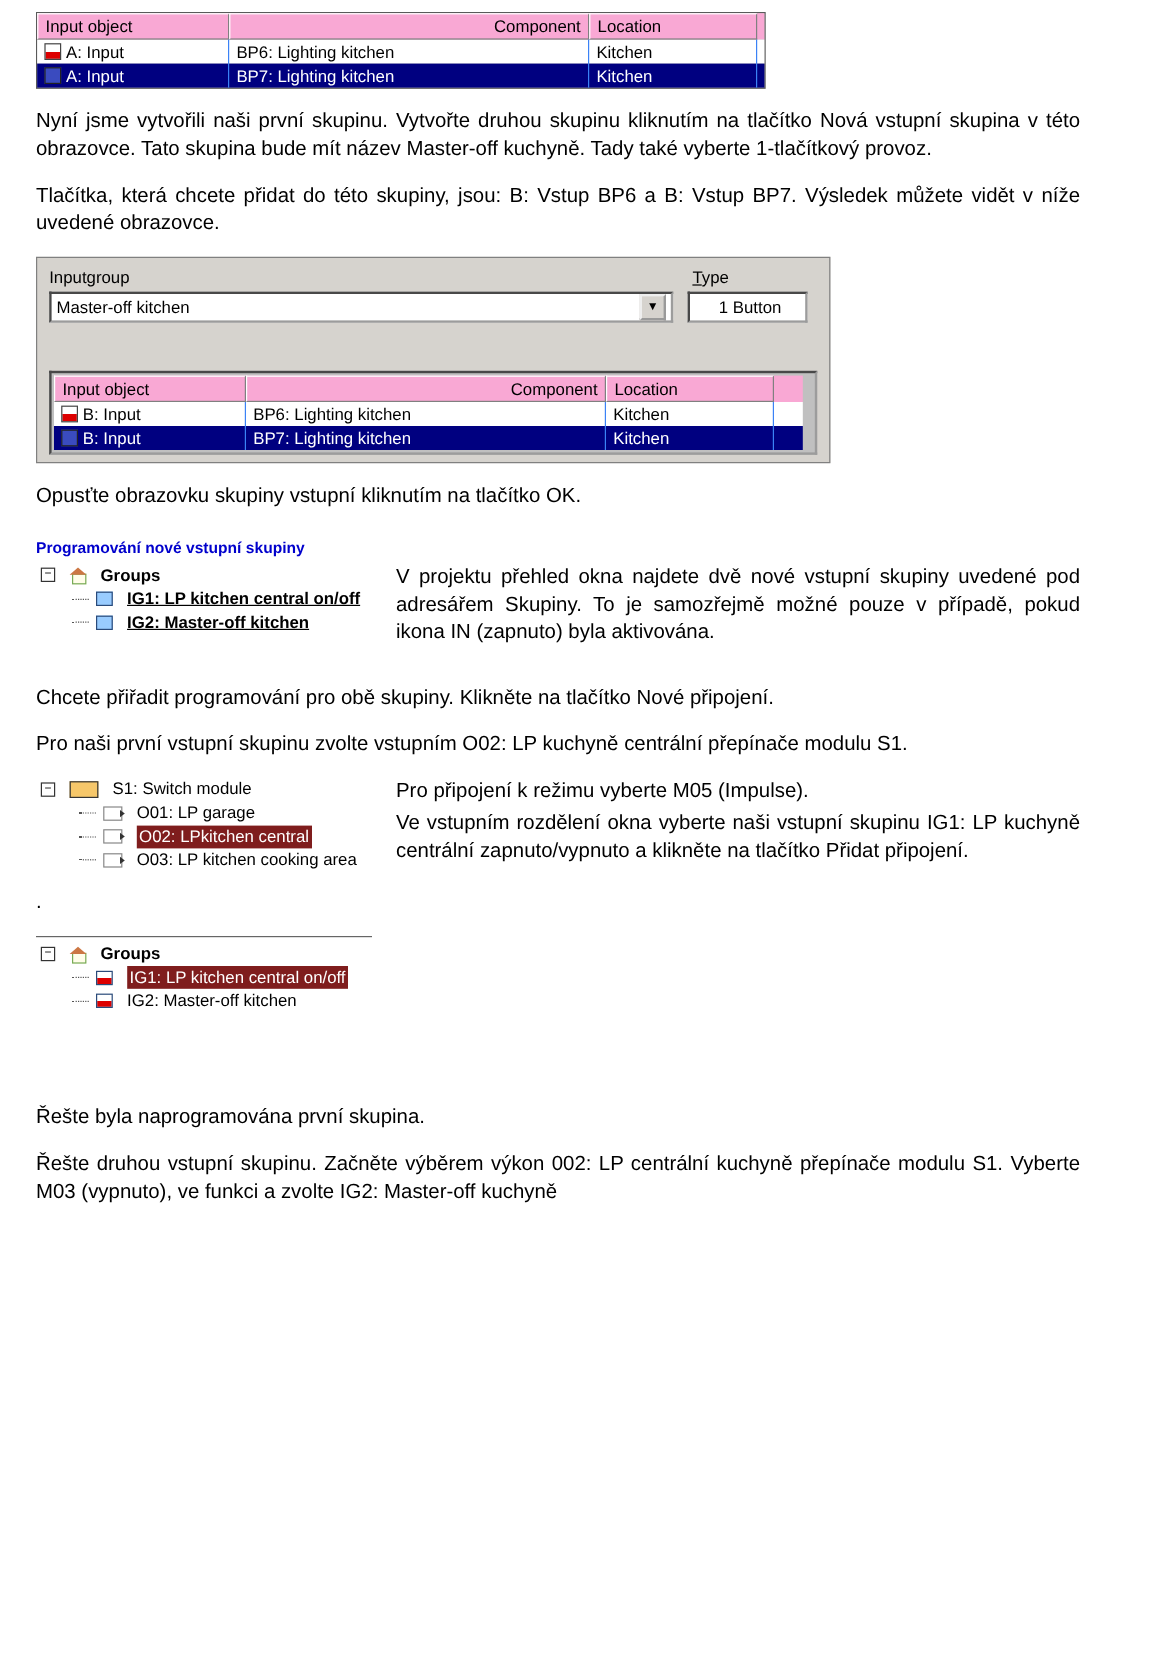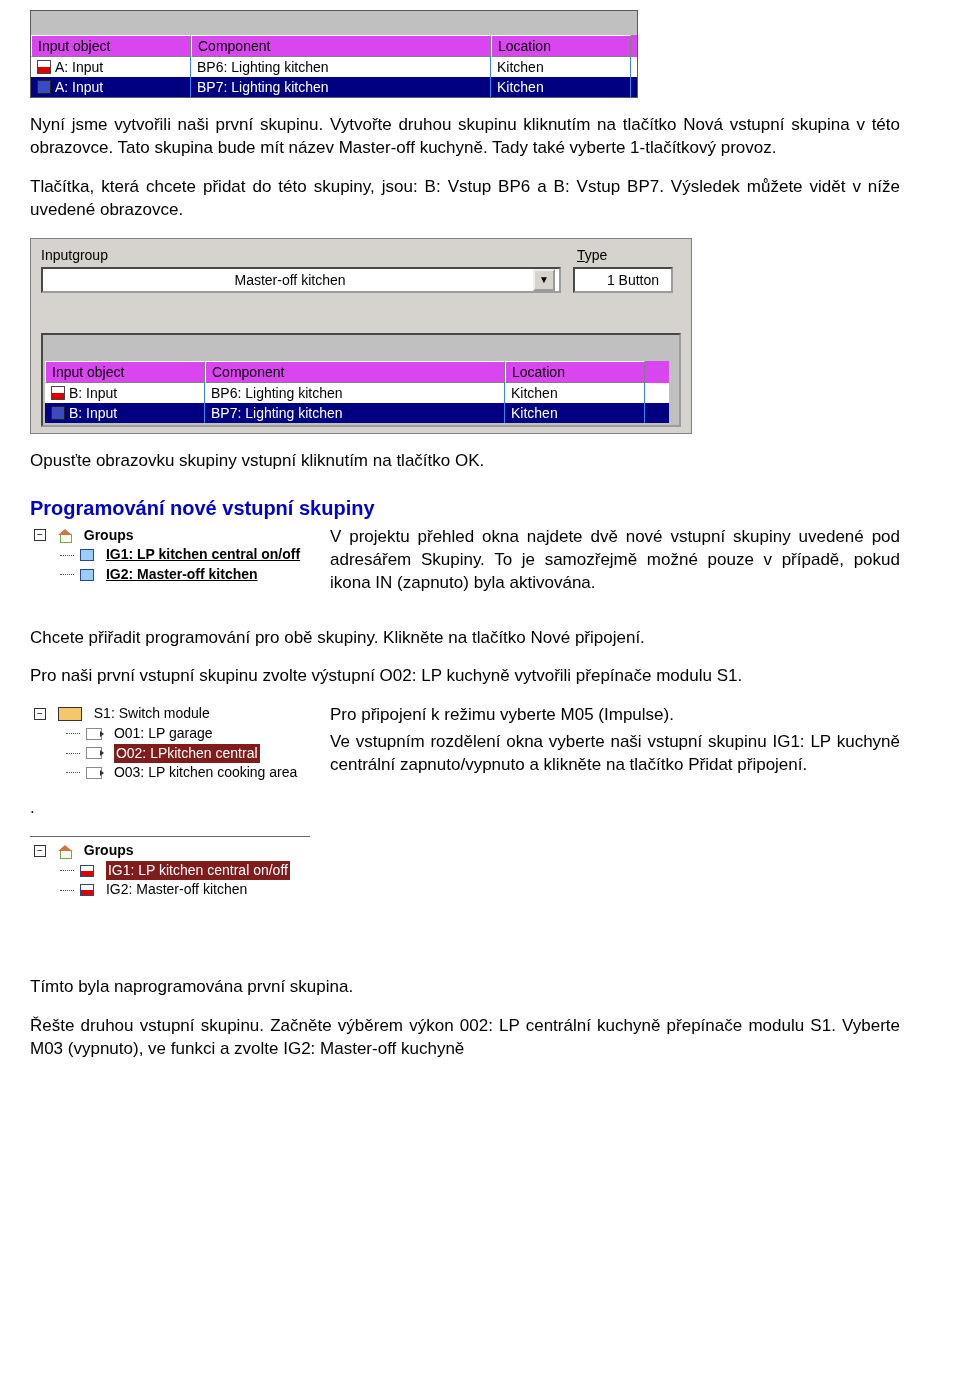--- a/index.html
+++ b/index.html
@@ -17,22 +17,21 @@
   
   .ui-table {
     border: 1px solid #5a5a5a;
     margin-bottom: 0;
     font-family: Tahoma, Arial, sans-serif;
     font-size: 14px;
     background: #c0c0c0;
   }
   .ui-table .hdr {
     display: flex;
-    background: #d946ef;
-    margin-top: 24px;
+    background: #f9a8d4;
   }
   .ui-table .hdr > div {
     border-right: 1px solid #808080;
     border-bottom: 1px solid #808080;
     border-top: 1px solid #fff;
     border-left: 1px solid #fff;
     padding: 2px 6px;
     box-sizing: border-box;
   }
   .ui-table .row {
@@ -42,45 +41,45 @@
   .ui-table .row.sel { background: #000080; color: #fff; }
   .ui-table .row > div {
     border-right: 1px solid #3b82f6;
     padding: 2px 6px;
     box-sizing: border-box;
     display: flex;
     align-items: center;
     gap: 4px;
   }
   .col-a { width: 160px; }
-  .col-b { width: 300px; }
+  .col-b { width: 300px; text-align: right; }
   .col-c { width: 140px; }
   .sqicon { width: 12px; height: 12px; display:inline-block; }
   .sq-red { background: linear-gradient(#fff 50%, #d00 50%); border:1px solid #444;}
   .sq-blue { background: #3a4bbf; border:1px solid #222; }
   
   p.body { margin: 16px 0; line-height: 1.35; text-align: justify; }
-  h3.sect { color: #0000cc; font-family: Arial, sans-serif; font-size: 20px; font-weight: bold; margin: 24px 0 6px 0; }
+  h3.sect { color: #0000cc; font-family: Arial, sans-serif; font-size: 13px; font-weight: bold; margin: 24px 0 6px 0; }
   
   .panel {
     background: #d6d3ce;
     border: 1px solid #808080;
     padding: 8px 10px 6px 10px;
     font-family: Tahoma, Arial, sans-serif;
     font-size: 14px;
   }
   .panel .labels { display:flex; gap: 16px; }
   .panel .labels .lab1 { width: 520px; }
   .panel .labels .lab2 { flex:1; }
   .panel .fields { display:flex; gap: 12px; margin-top:4px; align-items:center;}
   .panel .combo {
     background:#fff; border:2px inset #9c9c9c; height:26px;
     display:flex; align-items:center; padding:0 4px; box-sizing:border-box;
   }
-  .panel .combo .txt { flex:1;text-align:center; }
+  .panel .combo .txt { flex:1; }
   .panel .combo .arrow {
     width:18px; height:18px; background:#d6d3ce;
     border:2px outset #eee; display:flex; align-items:center; justify-content:center;
     font-size:10px; line-height:10px;
   }
   .panel .f1 { width: 520px; }
   .panel .f2 { width: 100px; padding-left: 24px; }
   .under { text-decoration: underline; }
   
   .panel-inner {
@@ -219,21 +218,21 @@
         <div class="item lvl2 dotline"><span class="tinyicon g"></span>&nbsp;<span class="bold under">IG1: LP kitchen central on/off</span></div>
         <div class="item lvl2 dotline"><span class="tinyicon g"></span>&nbsp;<span class="bold under">IG2: Master-off kitchen</span></div>
       </div>
     </div>
     <div class="right">
       <p class="body just" style="margin-top:0;">V projektu přehled okna najdete dvě nové vstupní skupiny uvedené pod adresářem Skupiny.  To je samozřejmě možné pouze v případě, pokud ikona IN (zapnuto) byla aktivována.</p>
     </div>
   </div>
 
   <p class="body">Chcete přiřadit programování pro obě skupiny. Klikněte na tlačítko Nové připojení.</p>
-  <p class="body">Pro naši první vstupní skupinu zvolte výstupní O02: LP kuchyně vytvořili přepínače modulu S1.</p>
+  <p class="body">Pro naši první vstupní skupinu zvolte vstupním O02: LP kuchyně centrální přepínače modulu S1.</p>
 
   <div class="two-col">
     <div class="left">
       <div class="tree">
         <div class="item lvl1"><span class="box">−</span>&nbsp;<span class="modicon"></span>&nbsp;<span>S1: Switch module</span></div>
         <div class="item lvl2b dotline"><span class="outicon"></span>&nbsp;<span>O01: LP garage</span></div>
         <div class="item lvl2b dotline"><span class="outicon"></span>&nbsp;<span class="selbox">O02: LPkitchen central</span></div>
         <div class="item lvl2b dotline"><span class="outicon"></span>&nbsp;<span>O03: LP kitchen cooking area</span></div>
       </div>
     </div>
@@ -247,16 +246,16 @@
 
   <hr class="hr">
   <div class="tree">
     <div class="item lvl1"><span class="box">−</span>&nbsp;<span class="house"></span>&nbsp;<span class="bold">Groups</span></div>
     <div class="item lvl2 dotline"><span class="tinyicon r"></span>&nbsp;<span class="selbox">IG1: LP kitchen central on/off</span></div>
     <div class="item lvl2 dotline"><span class="tinyicon r"></span>&nbsp;<span>IG2: Master-off kitchen</span></div>
   </div>
 
   <div style="height:60px;"></div>
 
-  <p class="body">Tímto byla naprogramována první skupina.</p>
+  <p class="body">Řešte byla naprogramována první skupina.</p>
   <p class="body">Řešte druhou vstupní skupinu.  Začněte výběrem výkon 002: LP centrální kuchyně přepínače modulu S1. Vyberte M03 (vypnuto), ve funkci a zvolte IG2: Master-off kuchyně</p>
 
 </div>
 
 </body></html>

